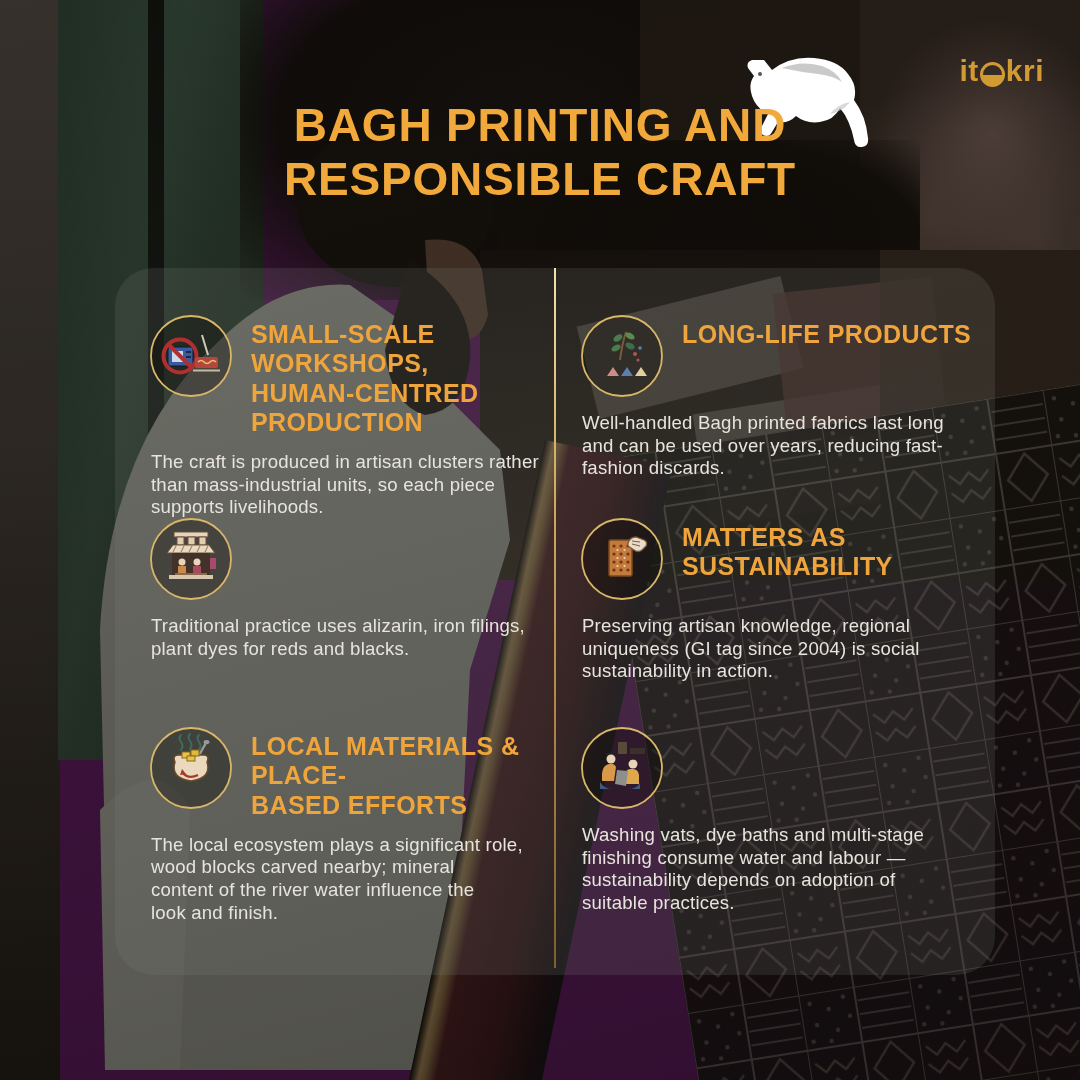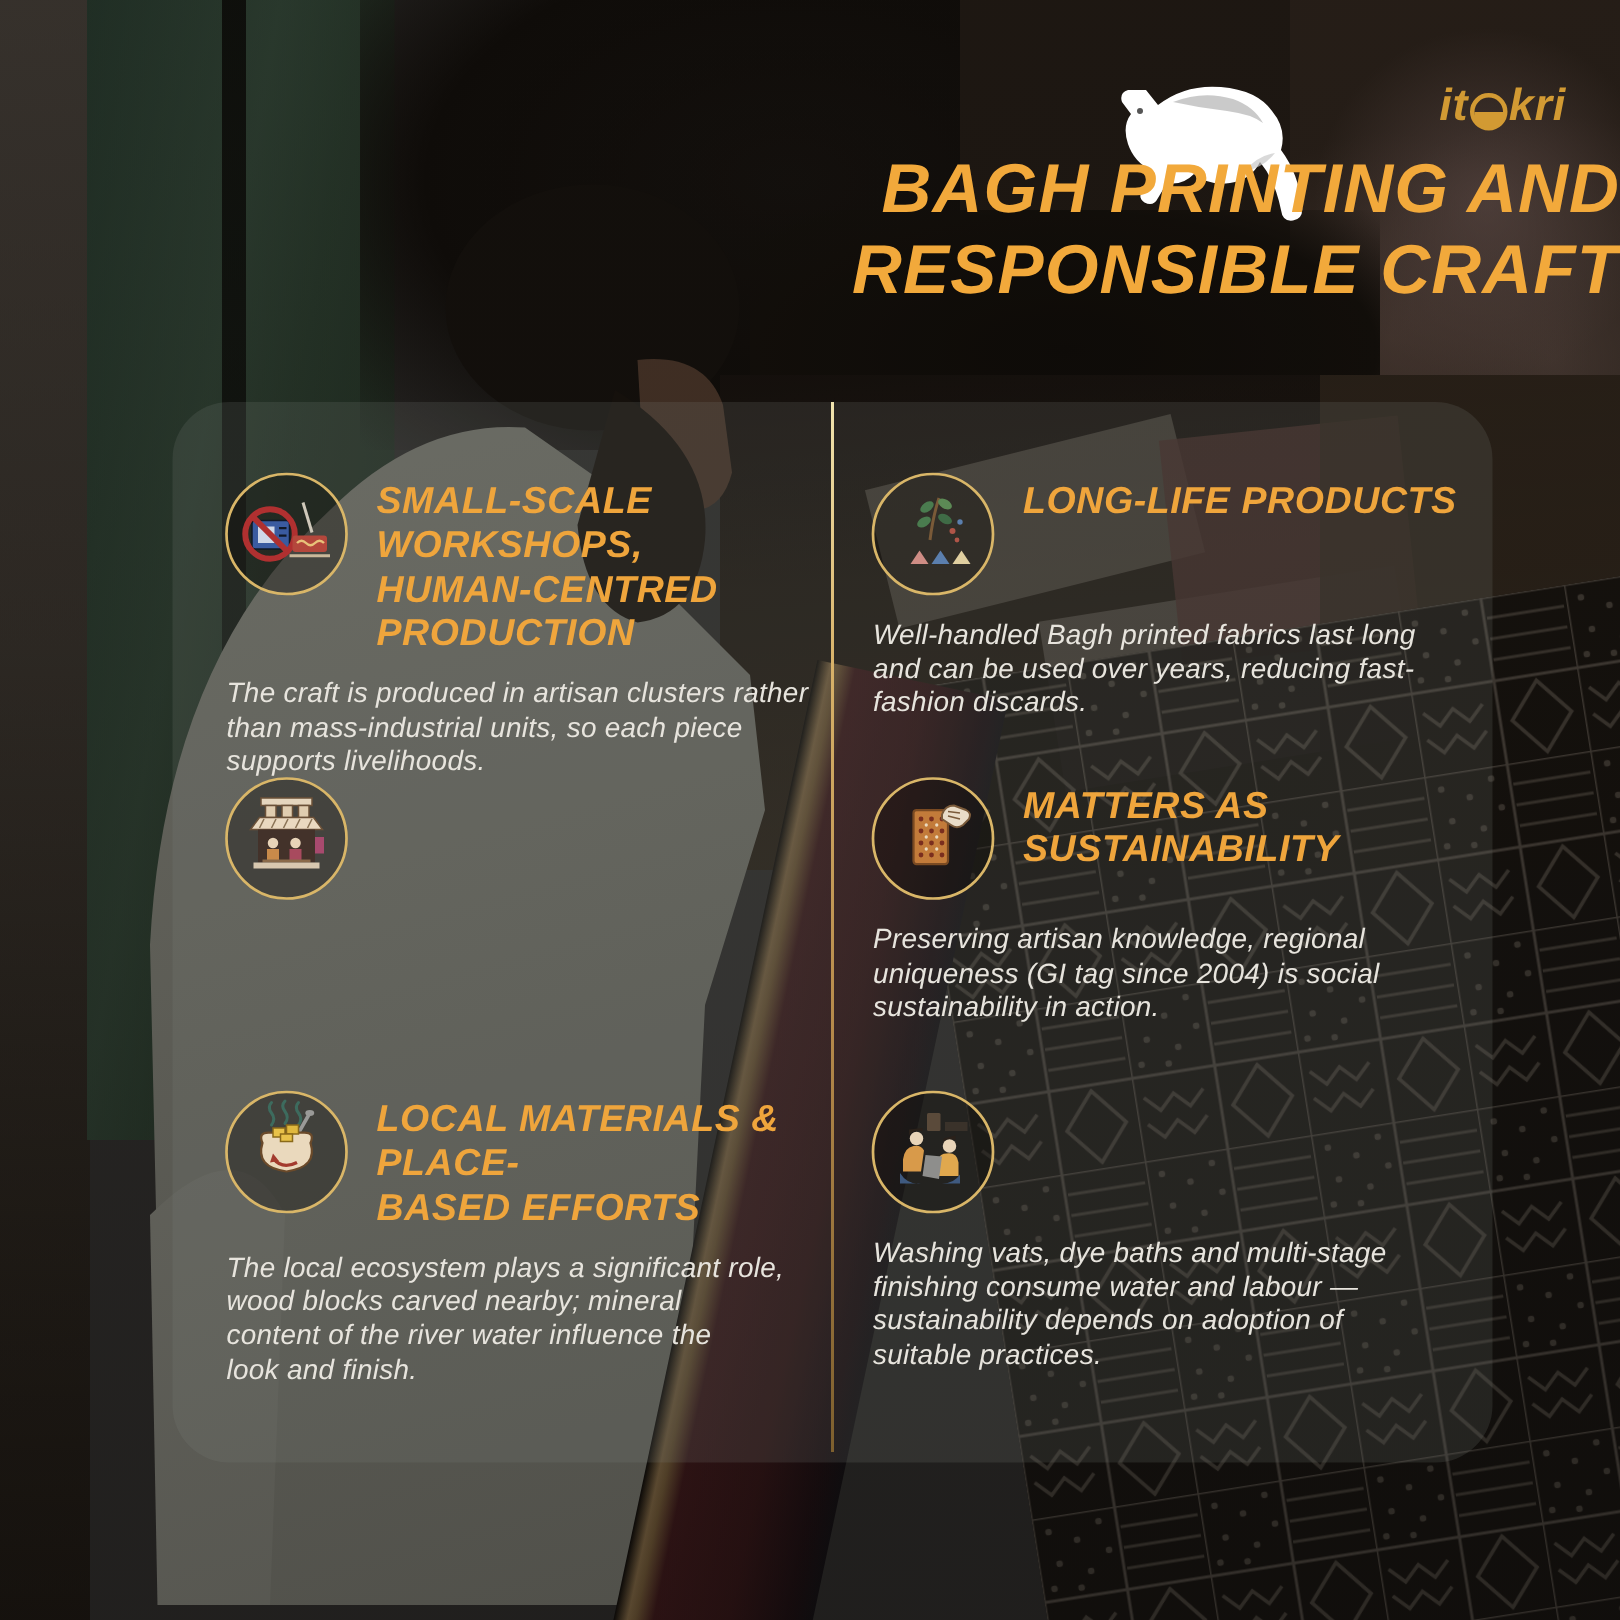--- a/index.html
+++ b/index.html
@@ -1,18 +1,18 @@
 <!DOCTYPE html>
 <html><head>
 <meta charset="utf-8">
 <style>
   html,body{margin:0;padding:0;background:#111;}
   .canvas{
     position:relative;width:1080px;height:1080px;overflow:hidden;
-    background:#404040;font-family:"Liberation Sans","DejaVu Sans",sans-serif;font-style:italic;
+    background:#701a75;font-family:"Liberation Sans","DejaVu Sans",sans-serif;
     -webkit-font-smoothing:antialiased;
   }
   .abs{position:absolute;}
   
   .bg-wall-left{left:0;top:0;width:60px;height:1080px;
     background:linear-gradient(180deg,#564f48 0%,#4a443d 40%,#332d26 75%,#231d17 100%);}
   .bg-door{left:58px;top:0;width:205px;height:760px;
     background:linear-gradient(100deg,#2e4a3b 0%,#3f5d4a 38%,#36523f 55%,#27402f 100%);}
   .bg-door-gap{left:148px;top:0;width:16px;height:760px;
     background:linear-gradient(180deg,#0e120e,#15201a 60%,#101410);}
@@ -37,21 +37,21 @@
   .bg-patternwrap{left:600px;top:460px;width:640px;height:720px;transform:rotate(-9deg);transform-origin:top left;filter:brightness(.85);}
   .bg-maroon{left:545px;top:440px;width:130px;height:780px;transform:rotate(12deg);transform-origin:top left;
     background:linear-gradient(90deg,#0c0a08 0%,#caa36b 7%,#b08a55 11%,#5a2026 20%,#4a1b20 58%,#241018 88%,#15121a 100%);}
   .bg-overlay{left:0;top:0;width:1080px;height:1080px;
     background:linear-gradient(165deg,rgba(15,12,9,.45) 0%,rgba(15,12,9,.52) 40%,rgba(10,8,6,.62) 100%);}
   
   .panel{left:115px;top:268px;width:880px;height:707px;border-radius:38px;
     background:rgba(128,134,126,.18);}
   .divider{left:554px;top:268px;width:2px;height:700px;
     background:linear-gradient(180deg,#f0e3ae 0%,#d8b269 25%,#b5894a 60%,#7d5f2e 100%);}
-  .title{left:0;top:98px;width:1080px;text-align:right;
+  .title{left:0;top:98px;width:1080px;text-align:center;
     color:#F2A93B;font-size:46px;font-weight:700;letter-spacing:.8px;
     line-height:1.18;white-space:pre-line;z-index:6;}
   .logo{top:54px;right:36px;color:#D29A33;font-size:30px;font-weight:700;letter-spacing:.5px;z-index:6;display:flex;align-items:center;}
   .logo-o{display:inline-block;width:19px;height:19px;border:3.5px solid #D29A33;border-radius:50%;
     background:linear-gradient(180deg,transparent 52%,#D29A33 52%);margin:6px 1px 0 1px;}
   .tiger{left:742px;top:46px;z-index:5;}
   .card{width:412px;z-index:7;}
   .card-head{display:flex;align-items:flex-start;gap:18px;}
   .icon-ring{width:84px;height:84px;flex:0 0 84px;}
   .heading{margin-top:6px;color:#EFA53C;font-size:25px;font-weight:700;
@@ -185,20 +185,22 @@
         <rect x="23" y="36" width="38" height="22" fill="#43322a"></rect>
         <circle cx="33" cy="45" r="3.5" fill="#e8d4b8"></circle>
           <rect x="29" y="49" width="8" height="8" fill="#c98a4a"></rect>
         <circle cx="48" cy="45" r="3.5" fill="#e8d4b8"></circle>
           <rect x="44" y="49" width="8" height="8" fill="#a84a5e"></rect>
         <line x1="26" y1="57" x2="58" y2="57" stroke="#8a6a4a" stroke-width="2"></line>
         <rect x="61" y="41" width="6" height="11" fill="#a84a6e"></rect>
         <rect x="20" y="58" width="44" height="4" fill="#d8c8b0"></rect>
       </svg>
     </div>
+    <div class="body">Traditional practice uses alizarin, iron filings,
+plant dyes for reds and blacks.</div>
   </div>
 
   <div class="abs card cL3">
     <div class="card-head">
       <svg class="icon-ring" viewBox="0 0 84 84">
         <circle cx="42" cy="42" r="40" fill="rgba(8,6,4,.35)" stroke="#D9B668" stroke-width="1.8"></circle>
         <g fill="none" stroke="#3d6b5e" stroke-width="2" stroke-linecap="round">
           <path d="M32,24 q3,-4 0,-8 q-3,-4 0,-7"></path>
           <path d="M41,23 q3,-4 0,-8 q-3,-4 0,-7"></path>
           <path d="M50,24 q3,-4 0,-8 q-3,-4 0,-7"></path>

